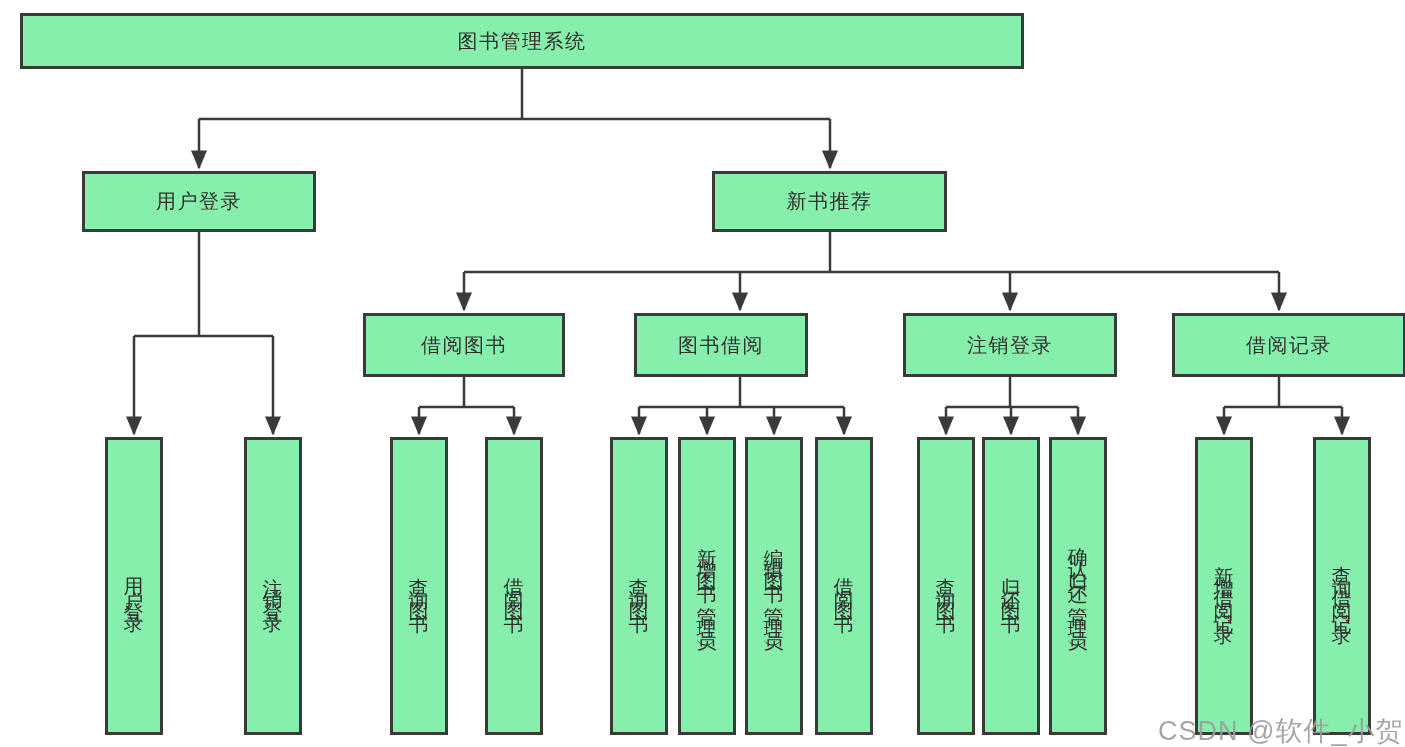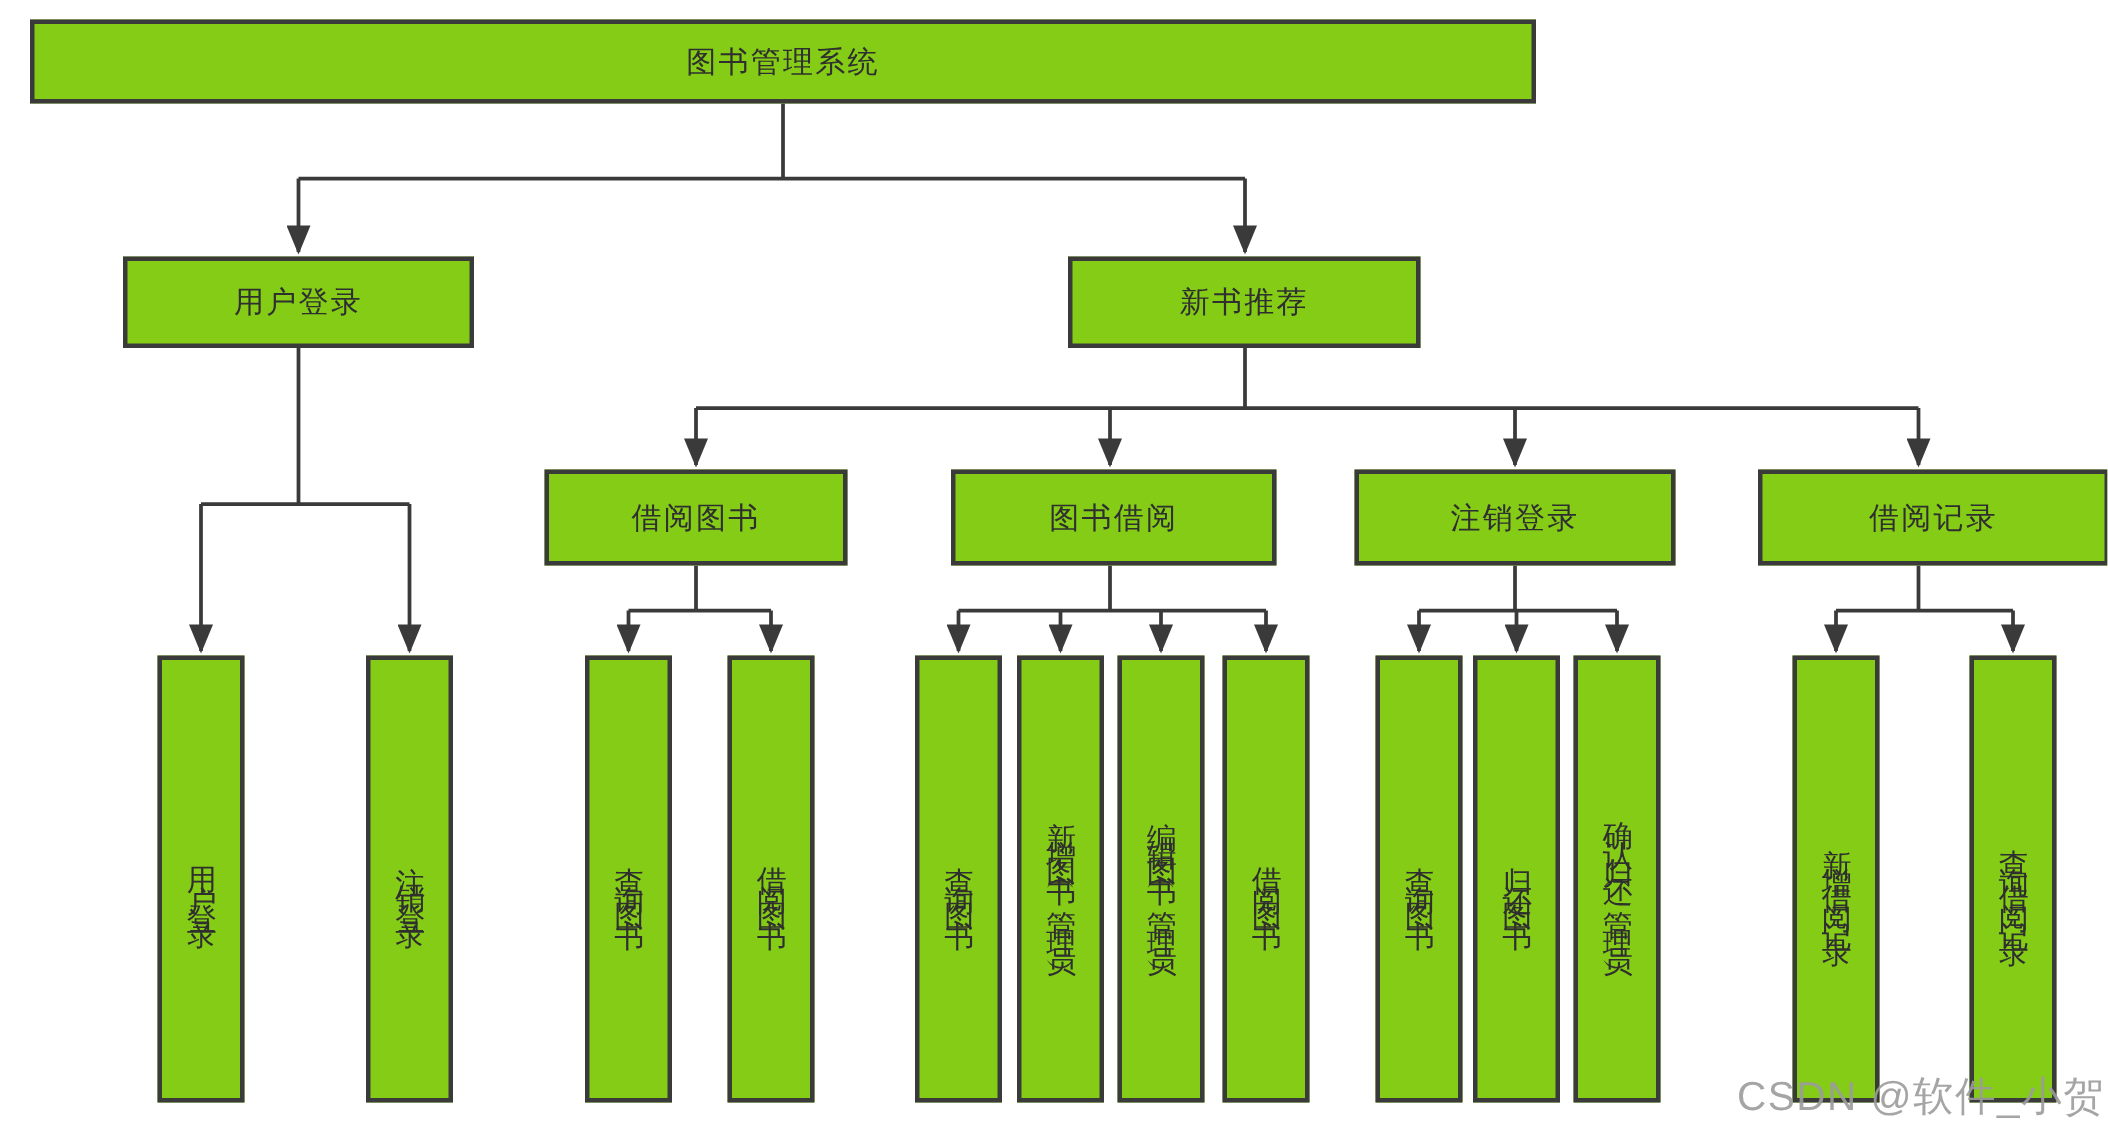--- a/index.html
+++ b/index.html
@@ -13,21 +13,21 @@
   }
   svg.connectors {
     position: absolute;
     left: 0; top: 0;
     width: 1405px; height: 747px;
   }
   .node {
     position: absolute;
     box-sizing: border-box;
     border: 3px solid #3a3a3a;
-    background: #84cc16;
+    background: #86efac;
     display: flex;
     align-items: center;
     justify-content: center;
     color: #2f2f2f;
     font-size: 20px;
     letter-spacing: 1.5px;
     white-space: nowrap;
   }
   
   .root  { left: 20px;  top: 13px;  width: 1004px; height: 56px; }
@@ -107,21 +107,21 @@
       <path d="M1342,407 V434" marker-end="url(#arrow)"></path>
     </g>
   </svg>
 
   <div class="node root">图书管理系统</div>
 
   <div class="node lvl2" style="left:82px; width:234px;">用户登录</div>
   <div class="node lvl2" style="left:712px; width:235px;">新书推荐</div>
 
   <div class="node lvl3" style="left:363px; width:202px;">借阅图书</div>
-  <div class="node lvl3" style="left:634px; width:217px;">图书借阅</div>
+  <div class="node lvl3" style="left:634px; width:174px;">图书借阅</div>
   <div class="node lvl3" style="left:903px; width:214px;">注销登录</div>
   <div class="node lvl3" style="left:1172px; width:234px;">借阅记录</div>
 
   <div class="node leaf" style="left:105px;">
     <span class="vtext">用户登录</span>
   </div>
   <div class="node leaf" style="left:244px;">
     <span class="vtext">注销登录</span>
   </div>
 

